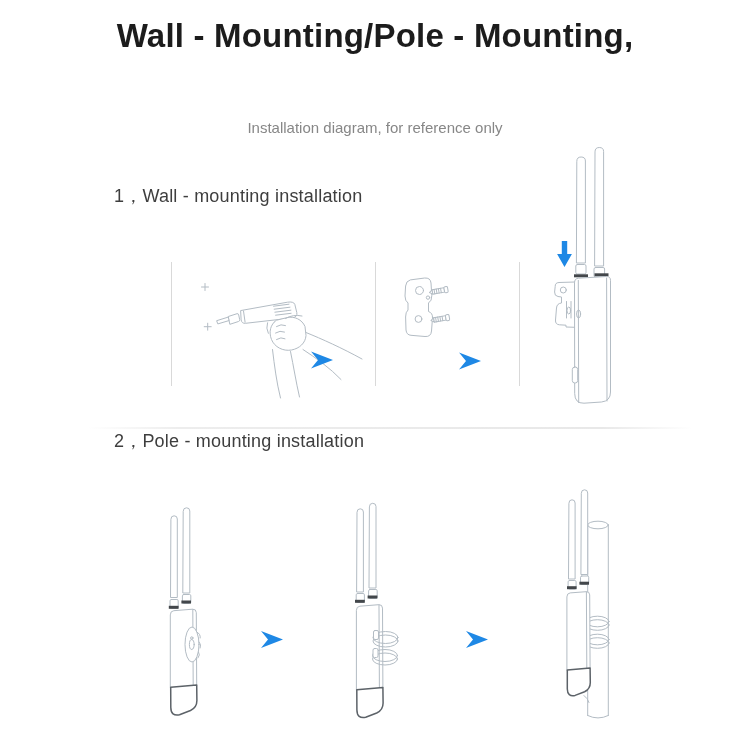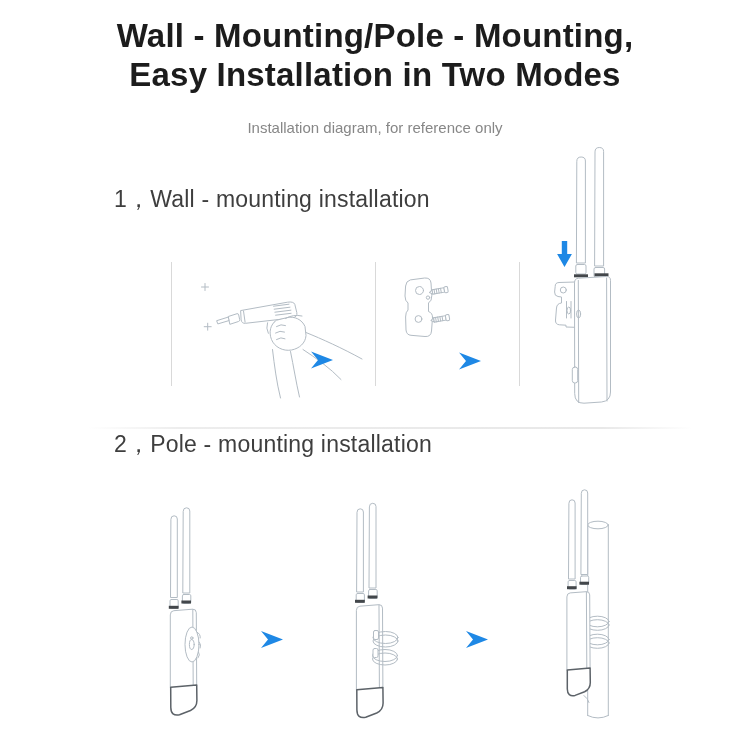--- a/index.html
+++ b/index.html
@@ -11,21 +11,21 @@
     position:absolute;top:16px;left:0;width:750px;margin:0;text-align:center;
     font-size:33px;line-height:39px;font-weight:700;color:var(--title-text,#1c1c1c);
     letter-spacing:.2px;
   }
   .title .line{display:block;}
   .subtitle{
     position:absolute;top:119px;left:0;width:750px;margin:0;text-align:center;
     font-size:15px;color:var(--subtitle-text,#878787);
   }
   .section-label{
-    position:absolute;left:114px;margin:0;font-size:23px;
+    position:absolute;left:114px;margin:0;font-size:18px;
     color:var(--label-text,#3e3e3e);letter-spacing:.2px;
   }
   .s1{top:184px;}
   .s2{top:429px;}
   .hr{
     position:absolute;top:427px;left:88px;width:604px;height:2px;
     background:linear-gradient(90deg,rgba(233,233,233,0) 0%,#ededed 15%,#e8e8e8 85%,rgba(233,233,233,0) 100%);
   }
   svg.art{position:absolute;left:0;top:0;}
   .ln{fill:none;stroke:var(--line-art,#b3bcc4);stroke-width:1;stroke-linecap:round;stroke-linejoin:round;}
@@ -33,21 +33,20 @@
   .cap{fill:#ffffff;stroke:var(--line-dark,#5c6268);stroke-width:1.5;stroke-linecap:round;stroke-linejoin:round;}
   .band{stroke:#43474b;stroke-width:3;stroke-linecap:butt;}
   .pdiv{stroke:var(--divider,#d9d9d9);stroke-width:1;}
   .blue{fill:var(--accent-blue,#1E88E5);}
 </style>
 </head>
 <body>
 
 <h1 class="title">
   <span class="line">Wall - Mounting/Pole - Mounting,</span>
-  <span class="line">Easy Installation in Two Modes</span>
 </h1>
 
 <p class="subtitle">Installation diagram, for reference only</p>
 
 <div class="section-label s1">1，Wall - mounting installation</div>
 <div class="section-label s2">2，Pole - mounting installation</div>
 
 <div class="hr"></div>
 
 <svg class="art" width="750" height="750" viewBox="0 0 750 750">

